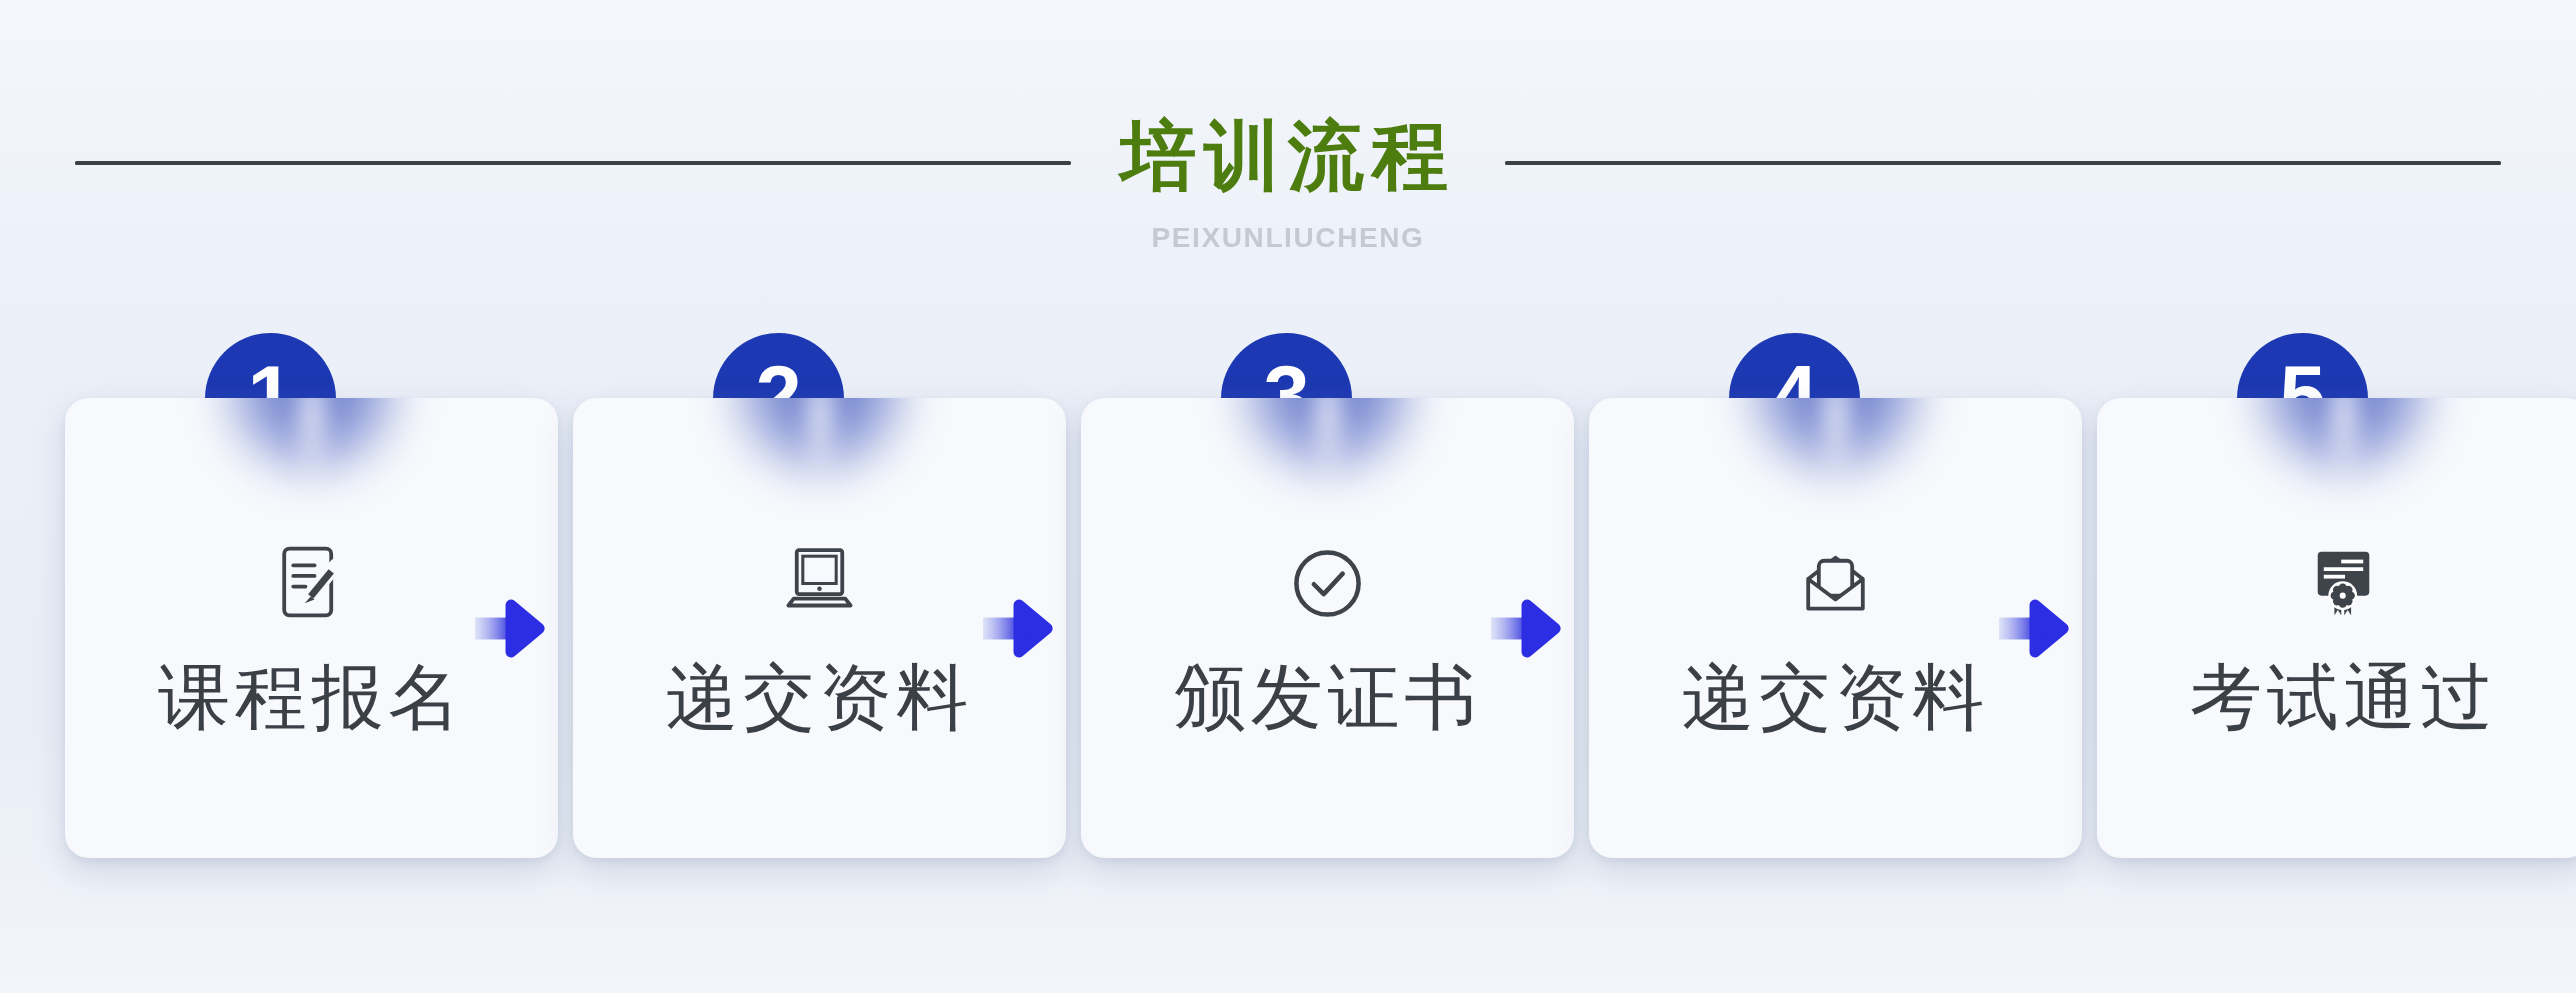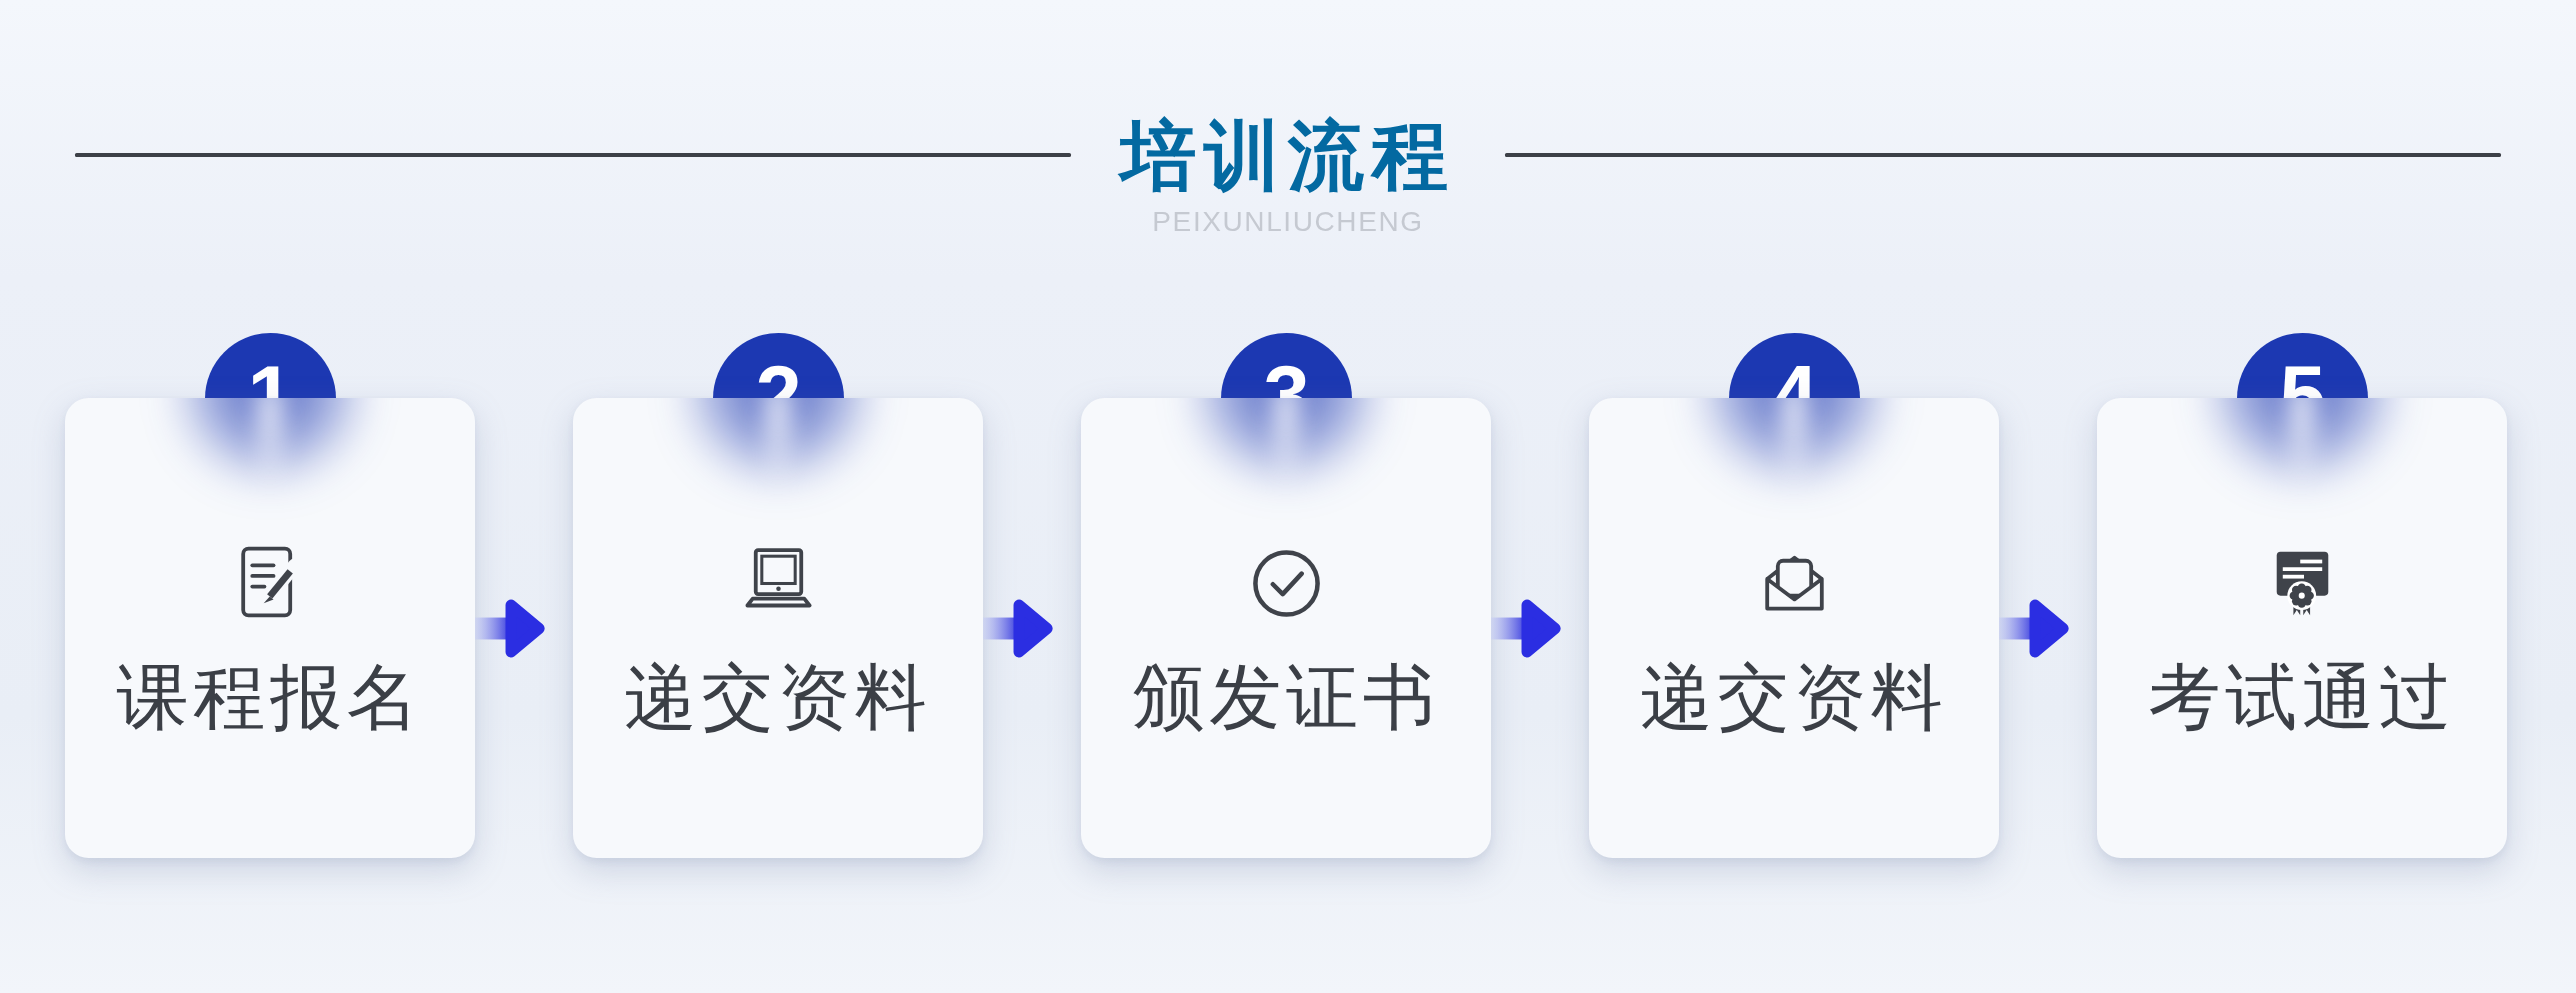--- a/index.html
+++ b/index.html
@@ -12,45 +12,45 @@
   .header{
     position:absolute;top:118px;left:75px;right:75px;
     display:flex;align-items:center;gap:49px;
   }
   .header .rule{
     flex:1;height:3.2px;background:#3c4047;border-radius:1.6px;
     transform:translateY(-22px);
   }
   .header-center{display:flex;flex-direction:column;align-items:center;}
   .title{
-    font-size:76px;font-weight:700;color:#0369a1;letter-spacing:7.9px;
+    font-size:76px;font-weight:700;color:#4d7c0f;letter-spacing:7.9px;
     line-height:1;white-space:nowrap;
   }
   .subtitle{
-    margin-top:14px;font-size:28px;font-weight:400;color:#c5c9d1;
+    margin-top:30px;font-size:28px;font-weight:700;color:#c5c9d1;
     letter-spacing:1.6px;line-height:1;white-space:nowrap;
   }
   
   .steps{
     position:absolute;top:333px;left:65px;
     display:flex;gap:98px;
   }
   .step{width:410px;position:relative;padding-top:65px;}
   .badge{
     position:absolute;top:0;left:50%;margin-left:-65px;
     width:131px;height:131px;border-radius:50%;
     background:#1c38b2;z-index:0;
     display:flex;align-items:center;justify-content:center;
   }
   .badge .num{
     color:#ffffff;font-size:83px;font-weight:800;line-height:1;
     transform:translateY(-3.2px);
   }
   .card{
-    width:410px;height:460px;border-radius:23.6px;
+    width:493px;height:460px;border-radius:23.6px;
     background:#f7f9fc;position:relative;z-index:1;overflow:hidden;
     box-shadow:0 12.6px 31.5px rgba(125,140,175,0.28), 0 3.2px 7.9px rgba(125,140,175,0.12);
     display:flex;flex-direction:column;align-items:center;
   }
   
   .card::before{
     content:"";position:absolute;top:-88px;left:50%;transform:translateX(-50%);
     width:181px;height:181px;border-radius:50%;
     background:radial-gradient(circle at 50% 42%,rgba(28,56,178,0.80) 0%,rgba(28,56,178,0.38) 48%,rgba(28,56,178,0) 72%);
     filter:blur(20.5px);

